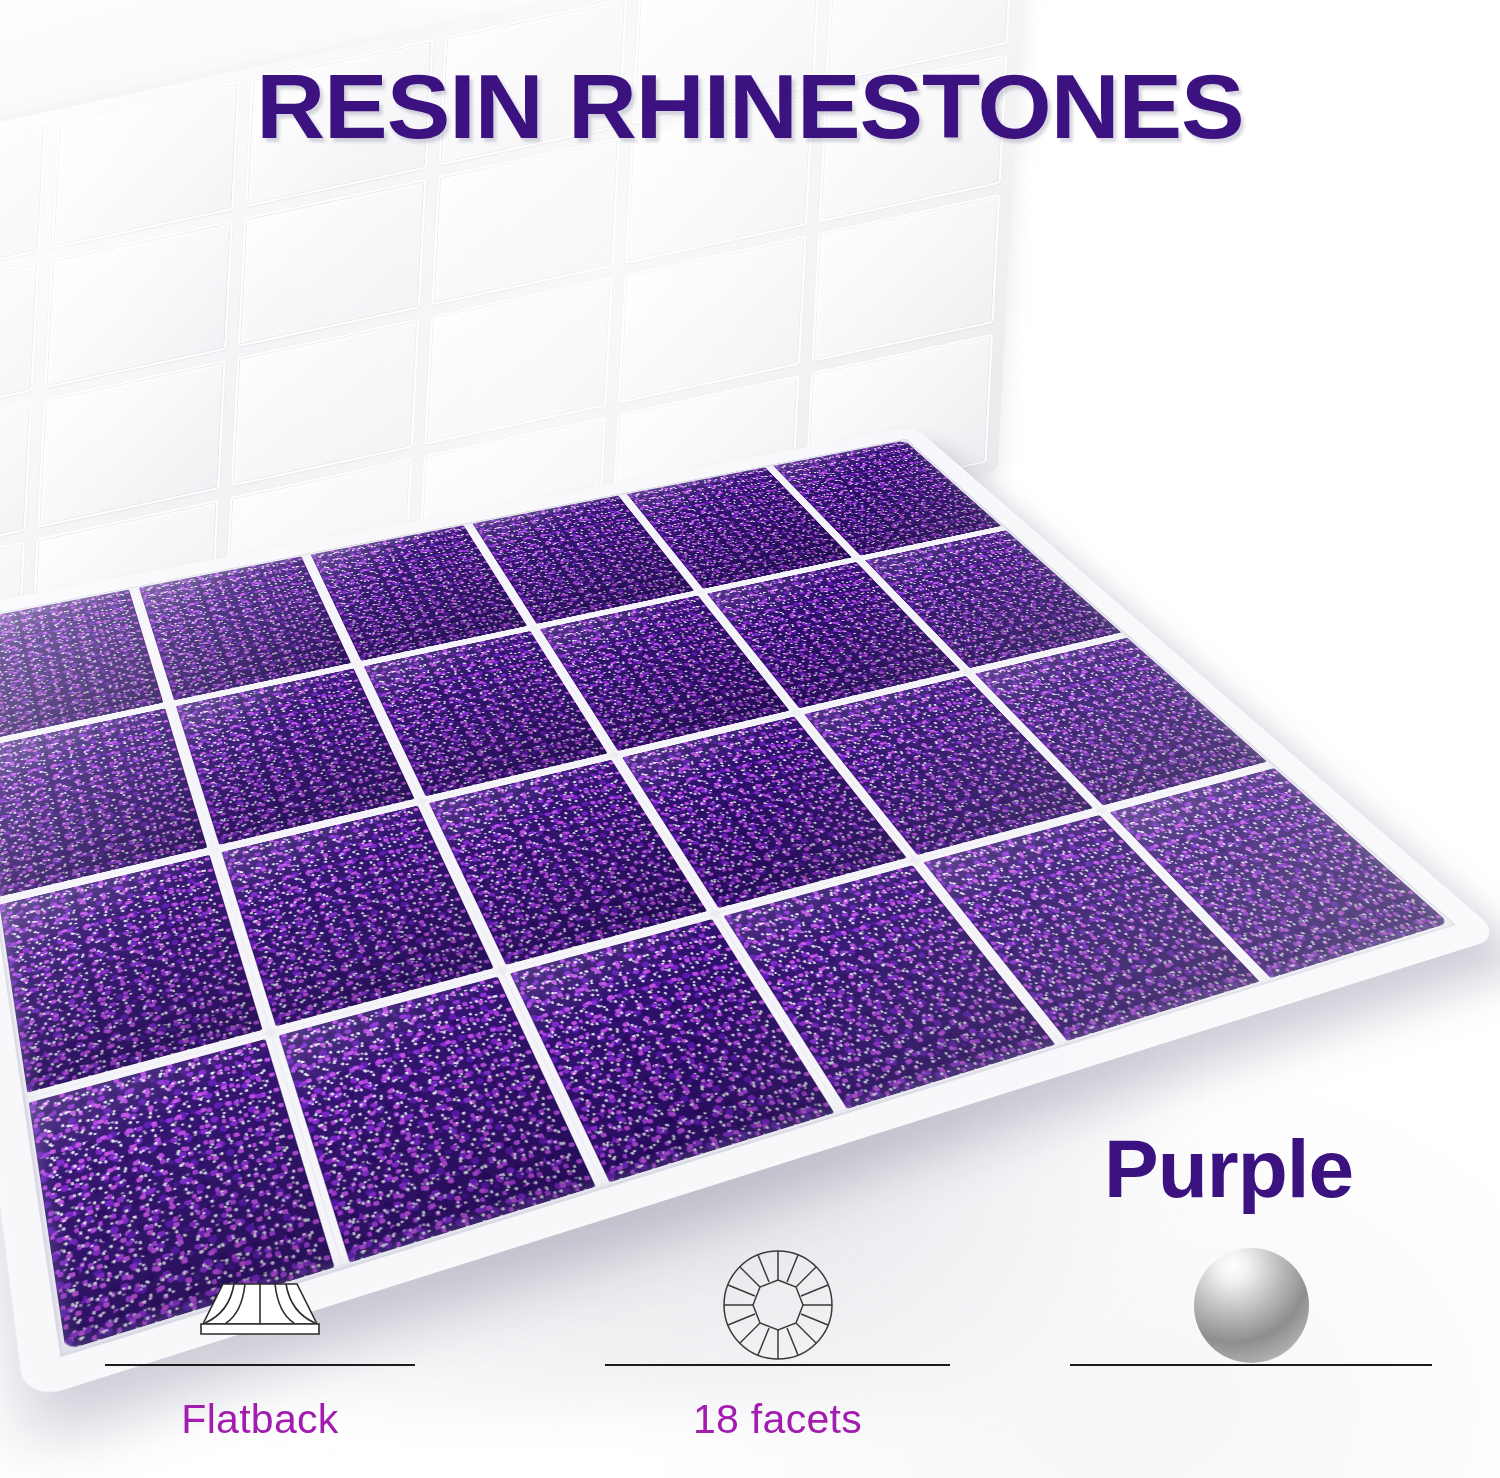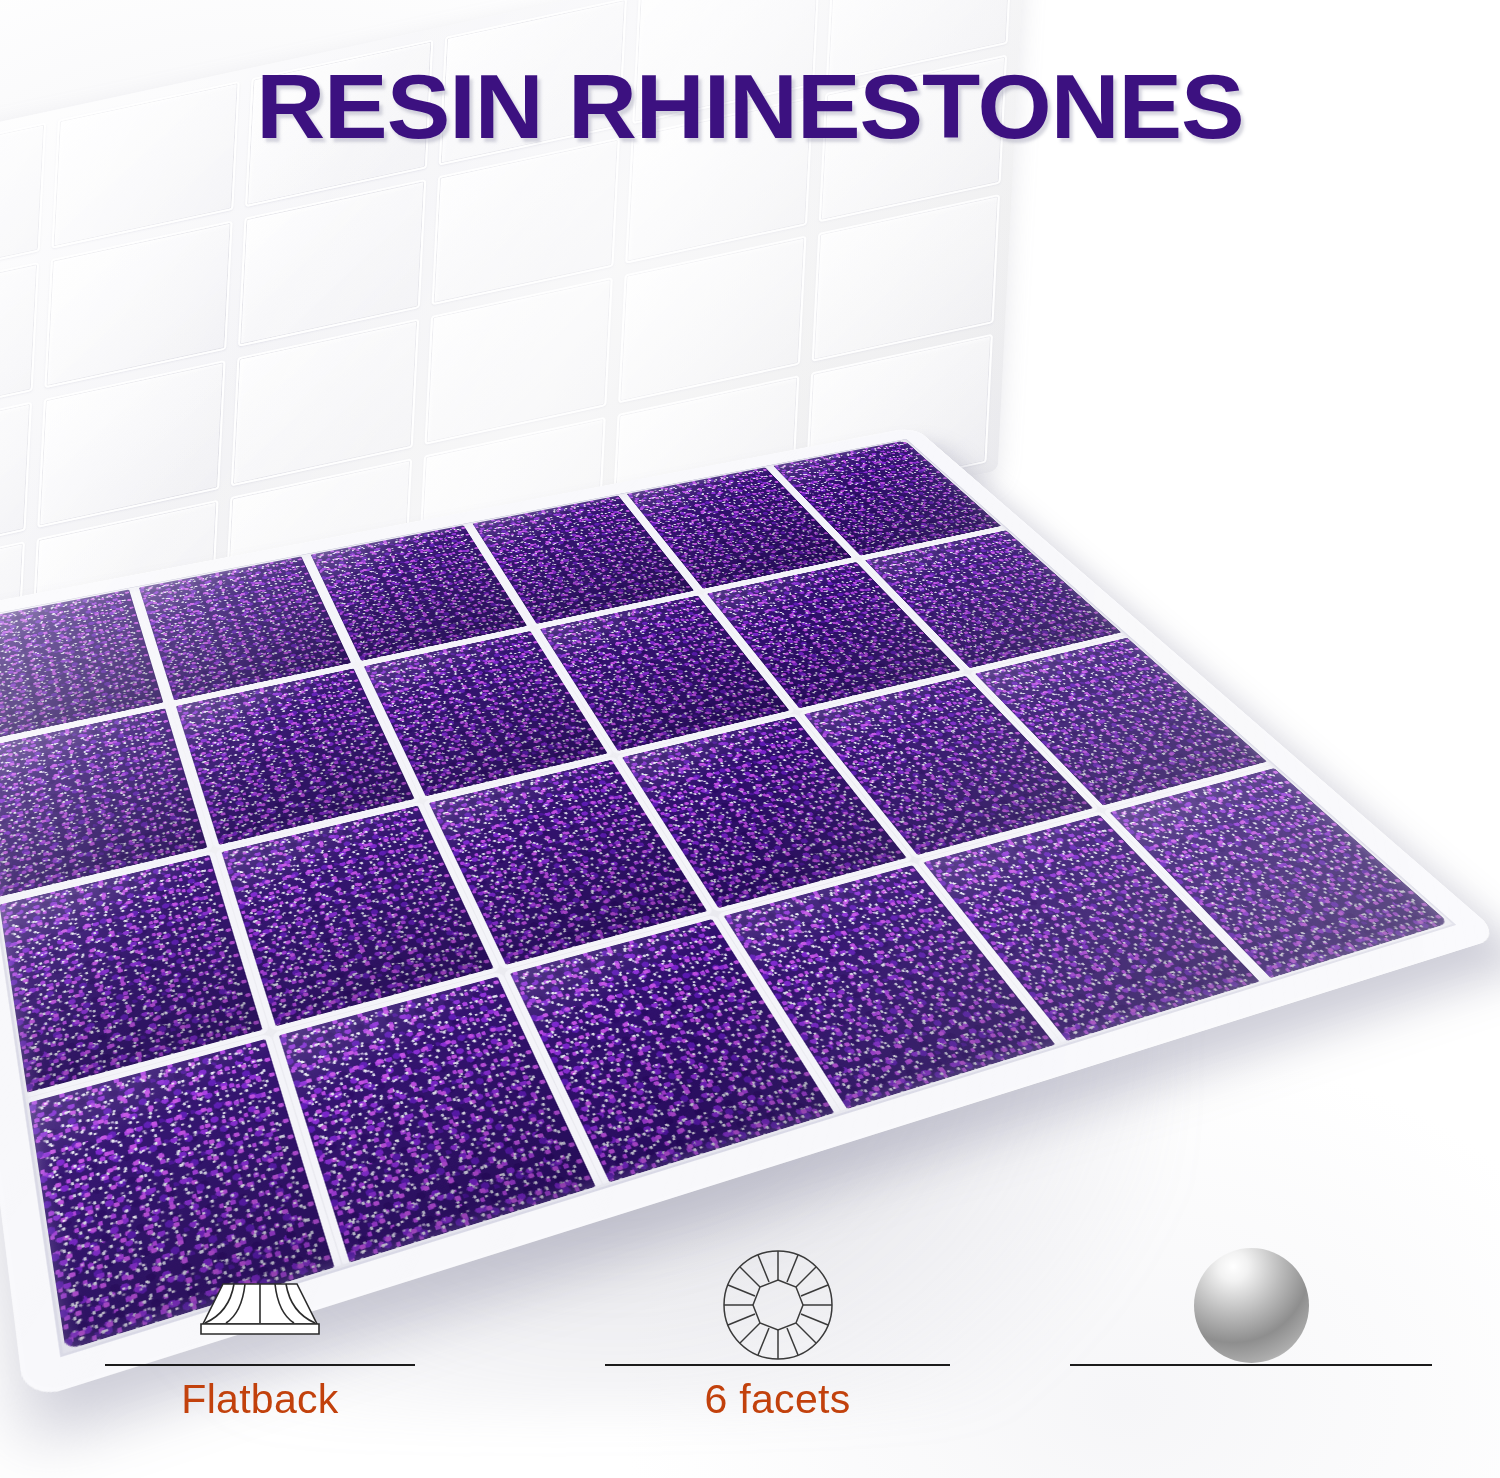--- a/index.html
+++ b/index.html
@@ -191,22 +191,22 @@
   .features{
     position:absolute;left:0;right:0;bottom:0;height:232px;
   }
   .feature{
     position:absolute;top:0;height:232px;
     display:flex;flex-direction:column;align-items:center;
   }
   .feat-icon{height:118px;display:flex;align-items:center;justify-content:center;}
   .feat-rule{height:2px;background:#1b1b1b;}
   .feat-label{
-    margin-top:10px;
-    font-size:41px;color:#c2410c;font-weight:400;
+    margin-top:30px;
+    font-size:41px;color:#a21caf;font-weight:400;
     letter-spacing:0.3px;white-space:nowrap;
   }
   .f1{left:105px;width:310px;}
   .f2{left:605px;width:345px;}
   .f3{left:1070px;width:362px;}
 
   .silver-disc{
     width:115px;height:115px;border-radius:50%;
     background:
       radial-gradient(circle at 34% 16%, #ffffff 0%, #f2f2f2 12%, #b9b9b9 40%, #8e8e8e 62%, #adadad 80%, #f0f0f0 97%);
@@ -355,20 +355,21 @@
             </div>
         </div>
         <div class="tray-rim"></div>
         <div class="tray-gloss"></div>
       </div>
     </div>
   </div>
 
   <div class="title">RESIN RHINESTONES</div>
 
+  <div class="color-word">Purple</div>
 
   <div class="features">
 
     <div class="feature f1">
       <div class="feat-icon">
         <svg width="134" height="74" viewBox="0 0 134 74" fill="none" stroke="#2b2b2b" stroke-width="1.6">
           <path d="M30 16 L104 16 L124 56 L10 56 Z" fill="#ffffff"></path>
           <path d="M8 56 L126 56 L126 66 L8 66 Z" fill="#ffffff"></path>
           <path d="M41 16 C38 34 28 48 12 55"></path>
           <path d="M52 16 C50 34 44 48 33 55"></path>
@@ -398,21 +399,21 @@
           <line x1="82" y1="50" x2="109" y2="39"></line>
           <line x1="82" y1="68" x2="109" y2="79"></line>
           <line x1="68" y1="82" x2="79" y2="109"></line>
           <line x1="50" y1="82" x2="39" y2="109"></line>
           <line x1="36" y1="68" x2="9" y2="79"></line>
           <line x1="36" y1="50" x2="9" y2="39"></line>
           <line x1="50" y1="36" x2="39" y2="9"></line>
         </svg>
       </div>
       <div class="feat-rule" style="width:345px"></div>
-      <div class="feat-label">6 facets</div>
+      <div class="feat-label">18 facets</div>
     </div>
 
     <div class="feature f3">
       <div class="feat-icon">
         <div class="silver-disc"></div>
       </div>
       <div class="feat-rule" style="width:362px"></div>
     </div>
 
   </div>

